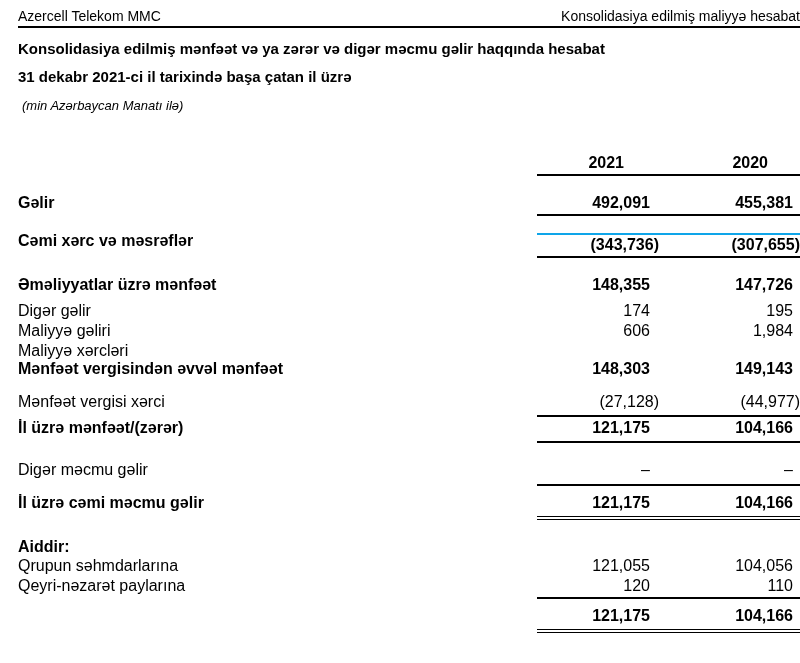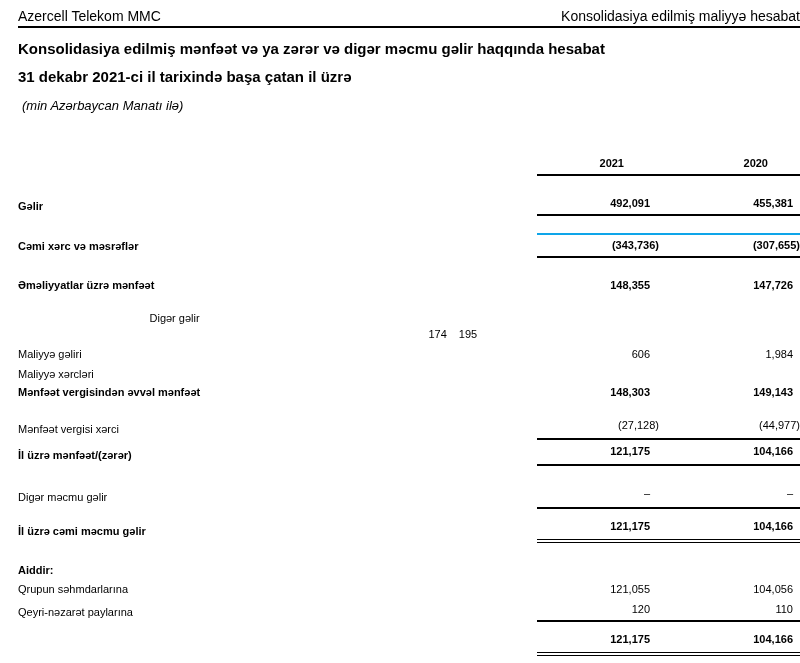--- a/index.html
+++ b/index.html
@@ -15,21 +15,21 @@
     display:flex; justify-content:space-between; align-items:center;
     padding-top:8px; padding-bottom:2px;
     border-bottom:2px solid #000;
     font-size:14px; line-height:16px; white-space:nowrap;
   }
   .doc-title   { margin-top:12px; font-size:15px; font-weight:bold; line-height:18px; }
   .doc-subtitle{ margin-top:10px; font-size:15px; font-weight:bold; line-height:18px; }
   .doc-note    { margin-top:12px; padding-left:4px; font-size:13px; font-style:italic; line-height:16px; }
 
   .fin-table { margin-top:41px; }
-  .row { display:flex; font-size:11px; line-height:16px;align-items:center; }
+  .row { display:flex; font-size:16px; line-height:16px; }
   .row.bold { font-weight:bold; }
   .lbl { width:519px; }
   .nums { flex:1; display:flex; }
   .c1 { width:125px; text-align:right; padding-right:12px; }
   .c2 { flex:1;      text-align:right; padding-right:7px; }
   .c1.paren { padding-right:3px; }
   .c2.paren { padding-right:0; }
   .c1.yr { padding-right:38px; }
   .c2.yr { padding-right:32px; }
 
@@ -38,21 +38,21 @@
   .pb5 { padding-bottom:5px; }
   .pb6 { padding-bottom:6px; }
   .rdb { border-bottom:4px double #000; padding-bottom:5px; }
 
   .mt2  { margin-top:2px; }
   .mt3  { margin-top:3px; }
   .mt4  { margin-top:4px; }
   .mt9  { margin-top:9px; }
   .mt17 { margin-top:17px; }
   .mt19 { margin-top:19px; }
-  .mt25 { margin-top:17px;flex-direction:column; }
+  .mt25 { margin-top:10px; }
 </style>
 </head>
 <body>
 
 <div class="topbar">
   <span>Azercell Telekom MMC</span>
   <span>Konsolidasiya edilmiş maliyyə hesabat</span>
 </div>
 
 <div class="doc-title">Konsolidasiya edilmiş mənfəət və ya zərər və digər məcmu gəlir haqqında hesabat</div>

